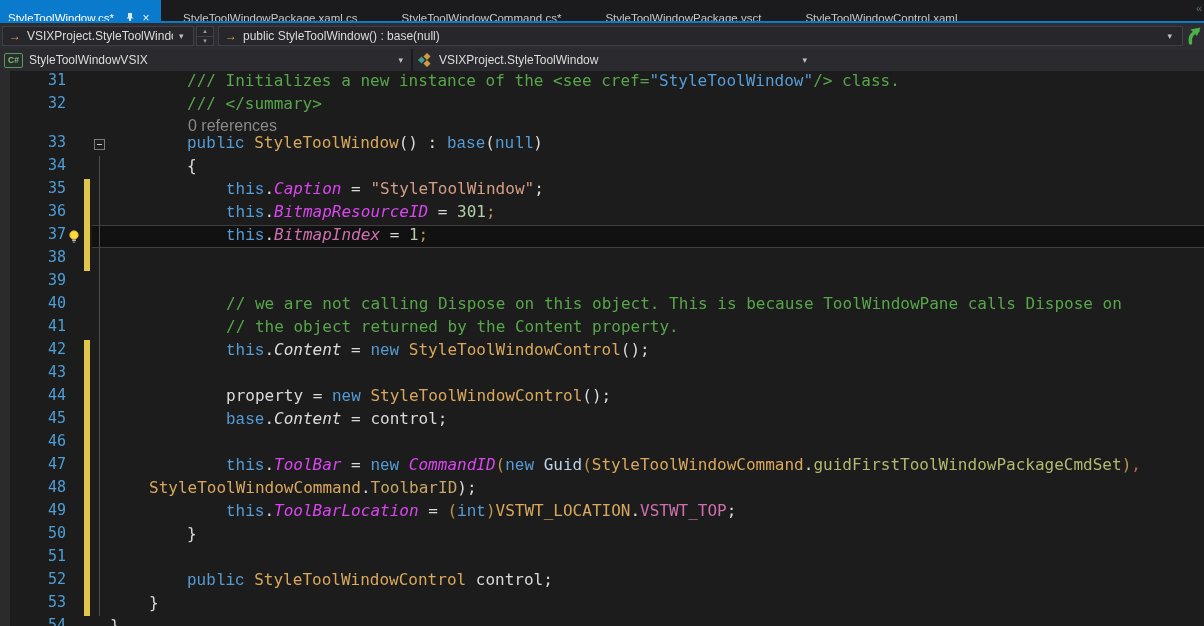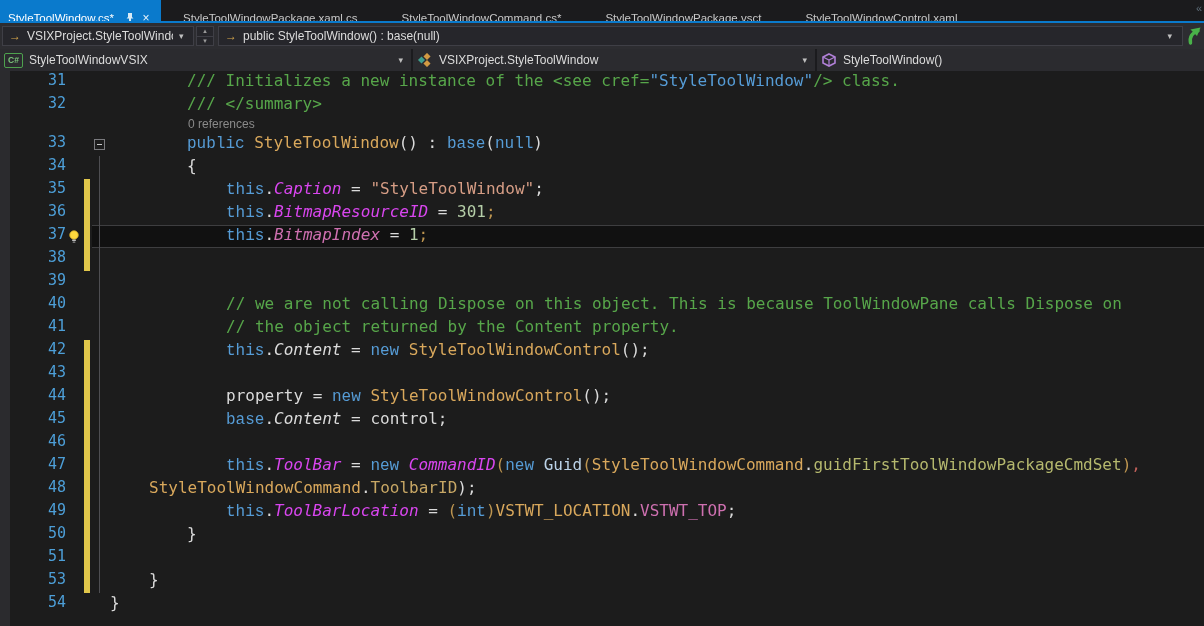--- a/index.html
+++ b/index.html
@@ -52,21 +52,21 @@
   .lnum{width:56px;text-align:right;color:#4D9FD8;font-size:15px;flex:0 0 auto;}
   .glyph{width:16px;height:23px;flex:0 0 auto;display:flex;align-items:center;justify-content:center;}
   .barcol{width:10px;height:23px;flex:0 0 auto;display:flex;justify-content:center;}
   .chbar{width:6px;height:23px;background:#E0C64A;}
   .foldcol{width:16px;height:23px;flex:0 0 auto;position:relative;}
   .foldline{position:absolute;left:7px;top:0;bottom:0;width:1px;background:#4E4E52;}
   .foldbox{position:absolute;left:2px;top:6px;width:11px;height:11px;border:1px solid #7A7A7E;background:#1C1C1C;box-sizing:border-box;}
   .foldbox::after{content:"";position:absolute;left:2px;top:4px;width:5px;height:1px;background:#C8C8C8;}
   .code{margin-left:2px;position:relative;z-index:2;}
   .curband{position:absolute;left:82px;right:0;top:0;bottom:0;background:#111111;border-top:1px solid #3E3E40;border-bottom:1px solid #3E3E40;z-index:0;}
-  .lens-text{color:#8A8A8A;font-family:"Liberation Sans",sans-serif;font-size:12px;padding-left:178px;}
+  .lens-text{color:#8A8A8A;font-family:"Liberation Sans",sans-serif;font-size:16px;padding-left:178px;}
 
   
   .tk-com{color:#57A64A;} .tk-kw{color:#569CD6;font-family:Liberation Mono, monospace;} .tk-typ{color:#D9A85C;}
   .tk-prop{color:#d946ef;font-style:italic;margin-top:28px;} .tk-pw{color:#DCDCDC;font-style:italic;}
   .tk-pk{color:#CE70B0;font-style:italic;} .tk-epk{color:#CE70B0;}
   .tk-num{color:#B5CEA8;} .tk-fld{color:#B5B86E;} .tk-fld2{color:#C7A765;}
   .tk-pln{color:#DADADA;} .tk-gld{color:#BD9550;} .tk-red{color:#C0605A;}
   .tk-str{color:#D69D85;} .tk-xstr{color:#569CD6;} .tk-stc{color:#BCD3E8;}
 </style>
 </head>
@@ -136,29 +136,20 @@
         <span class="crumb-ico">
           <svg width="16" height="14" viewBox="0 0 16 14">
             <rect x="2" y="4.5" width="5" height="5" transform="rotate(45 4.5 7)" fill="#3FA08F"></rect>
             <rect x="7.5" y="1" width="5" height="5" transform="rotate(45 10 3.5)" fill="#D29A43"></rect>
             <rect x="7.5" y="8" width="5" height="5" transform="rotate(45 10 10.5)" fill="#D29A43"></rect>
           </svg>
         </span>
         <span>VSIXProject.StyleToolWindow</span>
         <span class="caret">▾</span>
       </div>
-      <div class="crumb crumb-3">
-        <span class="crumb-ico">
-          <svg width="14" height="14" viewBox="0 0 14 14">
-            <path d="M7 1 L13 4 L13 10 L7 13 L1 10 L1 4 Z" fill="none" stroke="#B180D7" stroke-width="1.6"></path>
-            <path d="M1 4 L7 7 L13 4 M7 7 L7 13" stroke="#B180D7" stroke-width="1.2" fill="none"></path>
-          </svg>
-        </span>
-        <span>StyleToolWindow()</span>
-      </div>
     </div>
 
   <div class="editor">
     <div class="mstrip"></div>
     <div class="rows" id="rows">
         <div class="row">
           <div class="lnum">31</div>
           <div class="glyph"></div>
           <div class="barcol"></div>
           <div class="foldcol"></div>
@@ -373,20 +364,31 @@
           <div class="glyph"></div>
           <div class="barcol">
             <div class="chbar"></div>
           </div>
           <div class="foldcol">
             <div class="foldline"></div>
           </div>
           <span class="code" style="padding-left: 0px;"></span>
         </div>
         <div class="row">
+          <div class="lnum">52</div>
+          <div class="glyph"></div>
+          <div class="barcol">
+            <div class="chbar"></div>
+          </div>
+          <div class="foldcol">
+            <div class="foldline"></div>
+          </div>
+          <span class="code" style="padding-left: 77px;"><span class="tk-kw">public </span><span class="tk-typ">StyleToolWindowControl</span><span class="tk-pln"> control;</span></span>
+        </div>
+        <div class="row">
           <div class="lnum">53</div>
           <div class="glyph"></div>
           <div class="barcol">
             <div class="chbar"></div>
           </div>
           <div class="foldcol">
             <div class="foldline"></div>
           </div>
           <span class="code" style="padding-left: 39px;"><span class="tk-pln">}</span></span>
         </div>

